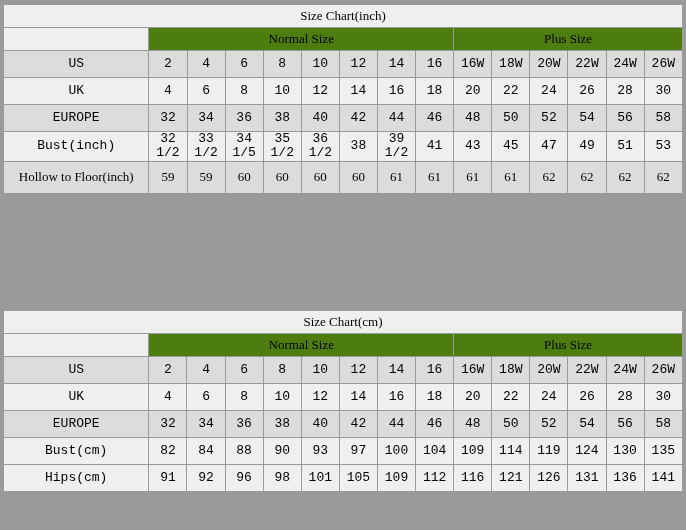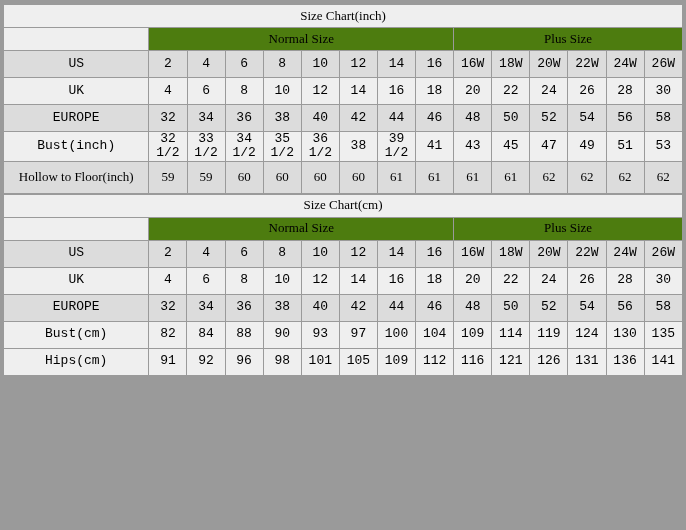--- a/index.html
+++ b/index.html
@@ -11,20 +11,21 @@
     height: 530px;
     background: #9a9a9a;
     font-family: "Liberation Serif", serif;
     overflow: hidden;
   }
   .wrap {
     width: 686px;
     height: 495px;
     display: flex;
     flex-direction: column;
+    justify-content: space-between;
     box-sizing: border-box;
     padding: 4px 3px 3px 3px;
   }
   table.chart {
     border-collapse: collapse;
     width: 680px;
     table-layout: fixed;
     background: #efefef;
   }
   table.chart td {
@@ -137,21 +138,21 @@
         <td class="val">52</td>
         <td class="val">54</td>
         <td class="val">56</td>
         <td class="val">58</td>
       </tr>
 
       <tr class="r-bust h27">
         <td class="rowlabel">Bust(inch)</td>
         <td class="val">32 1/2</td>
         <td class="val">33 1/2</td>
-        <td class="val">34 1/2</td>
+        <td class="val">34 1/5</td>
         <td class="val">35 1/2</td>
         <td class="val">36 1/2</td>
         <td class="val">38</td>
         <td class="val">39 1/2</td>
         <td class="val">41</td>
         <td class="val">43</td>
         <td class="val">45</td>
         <td class="val">47</td>
         <td class="val">49</td>
         <td class="val">51</td>

